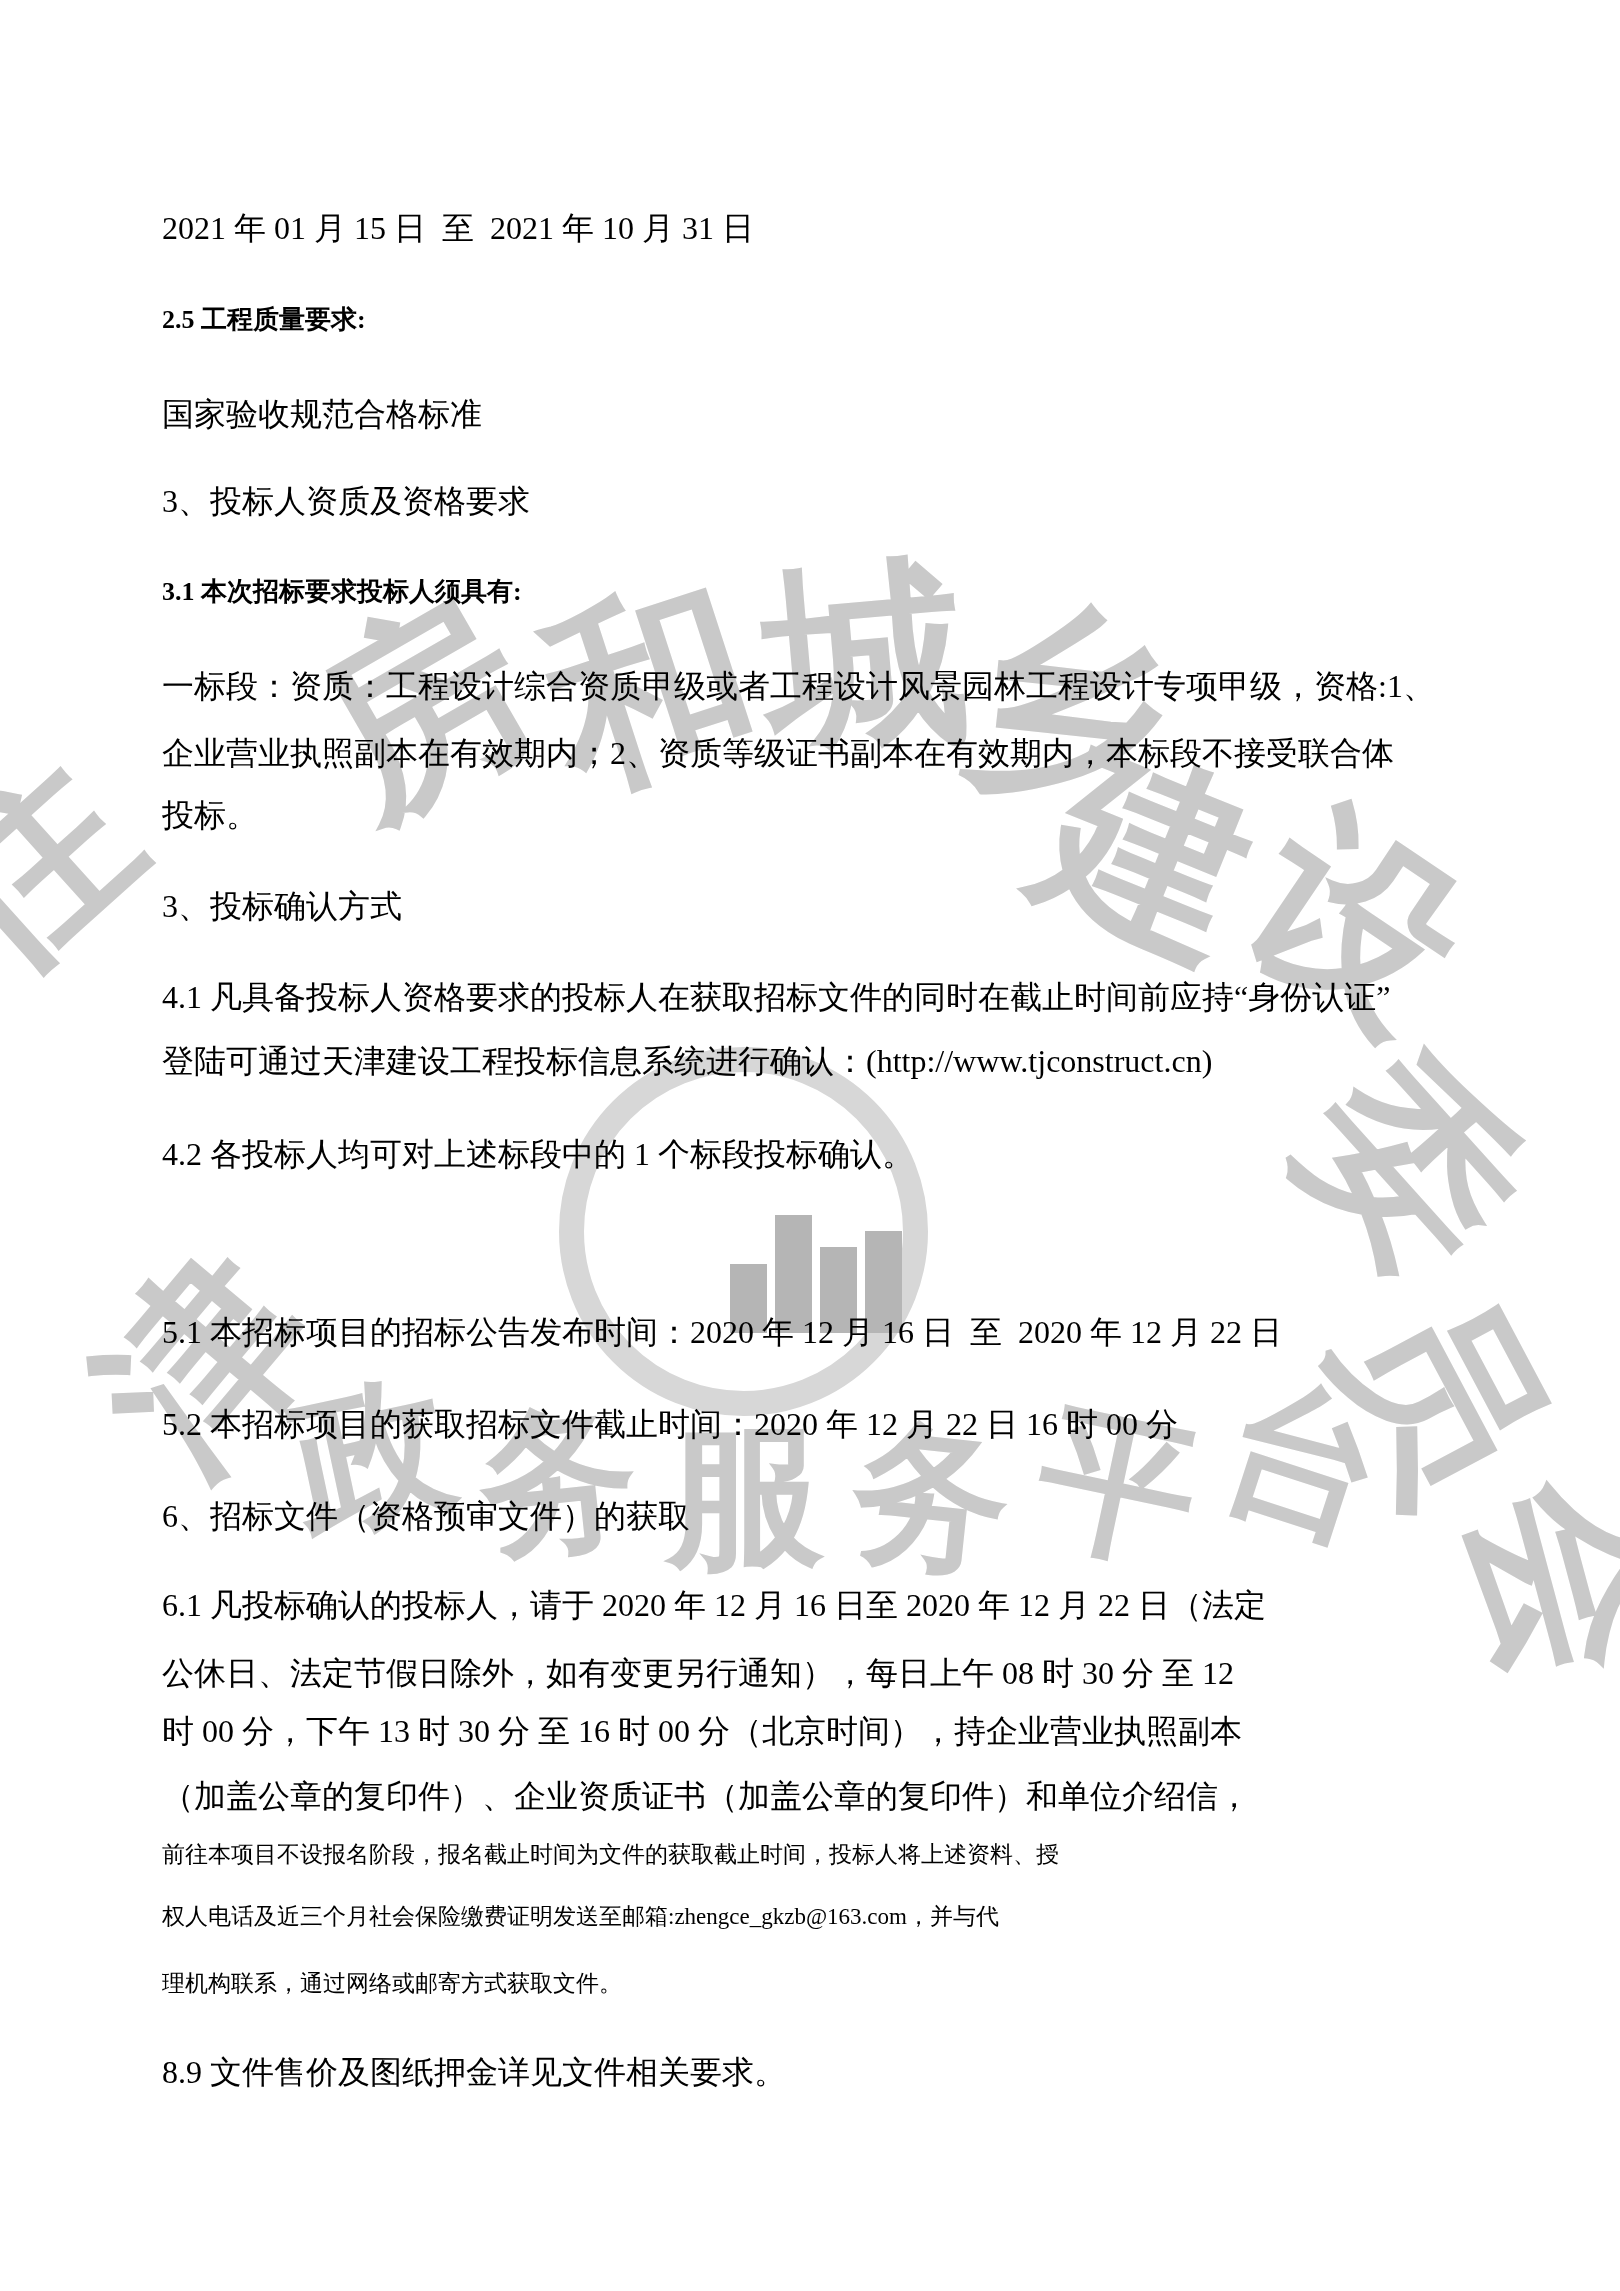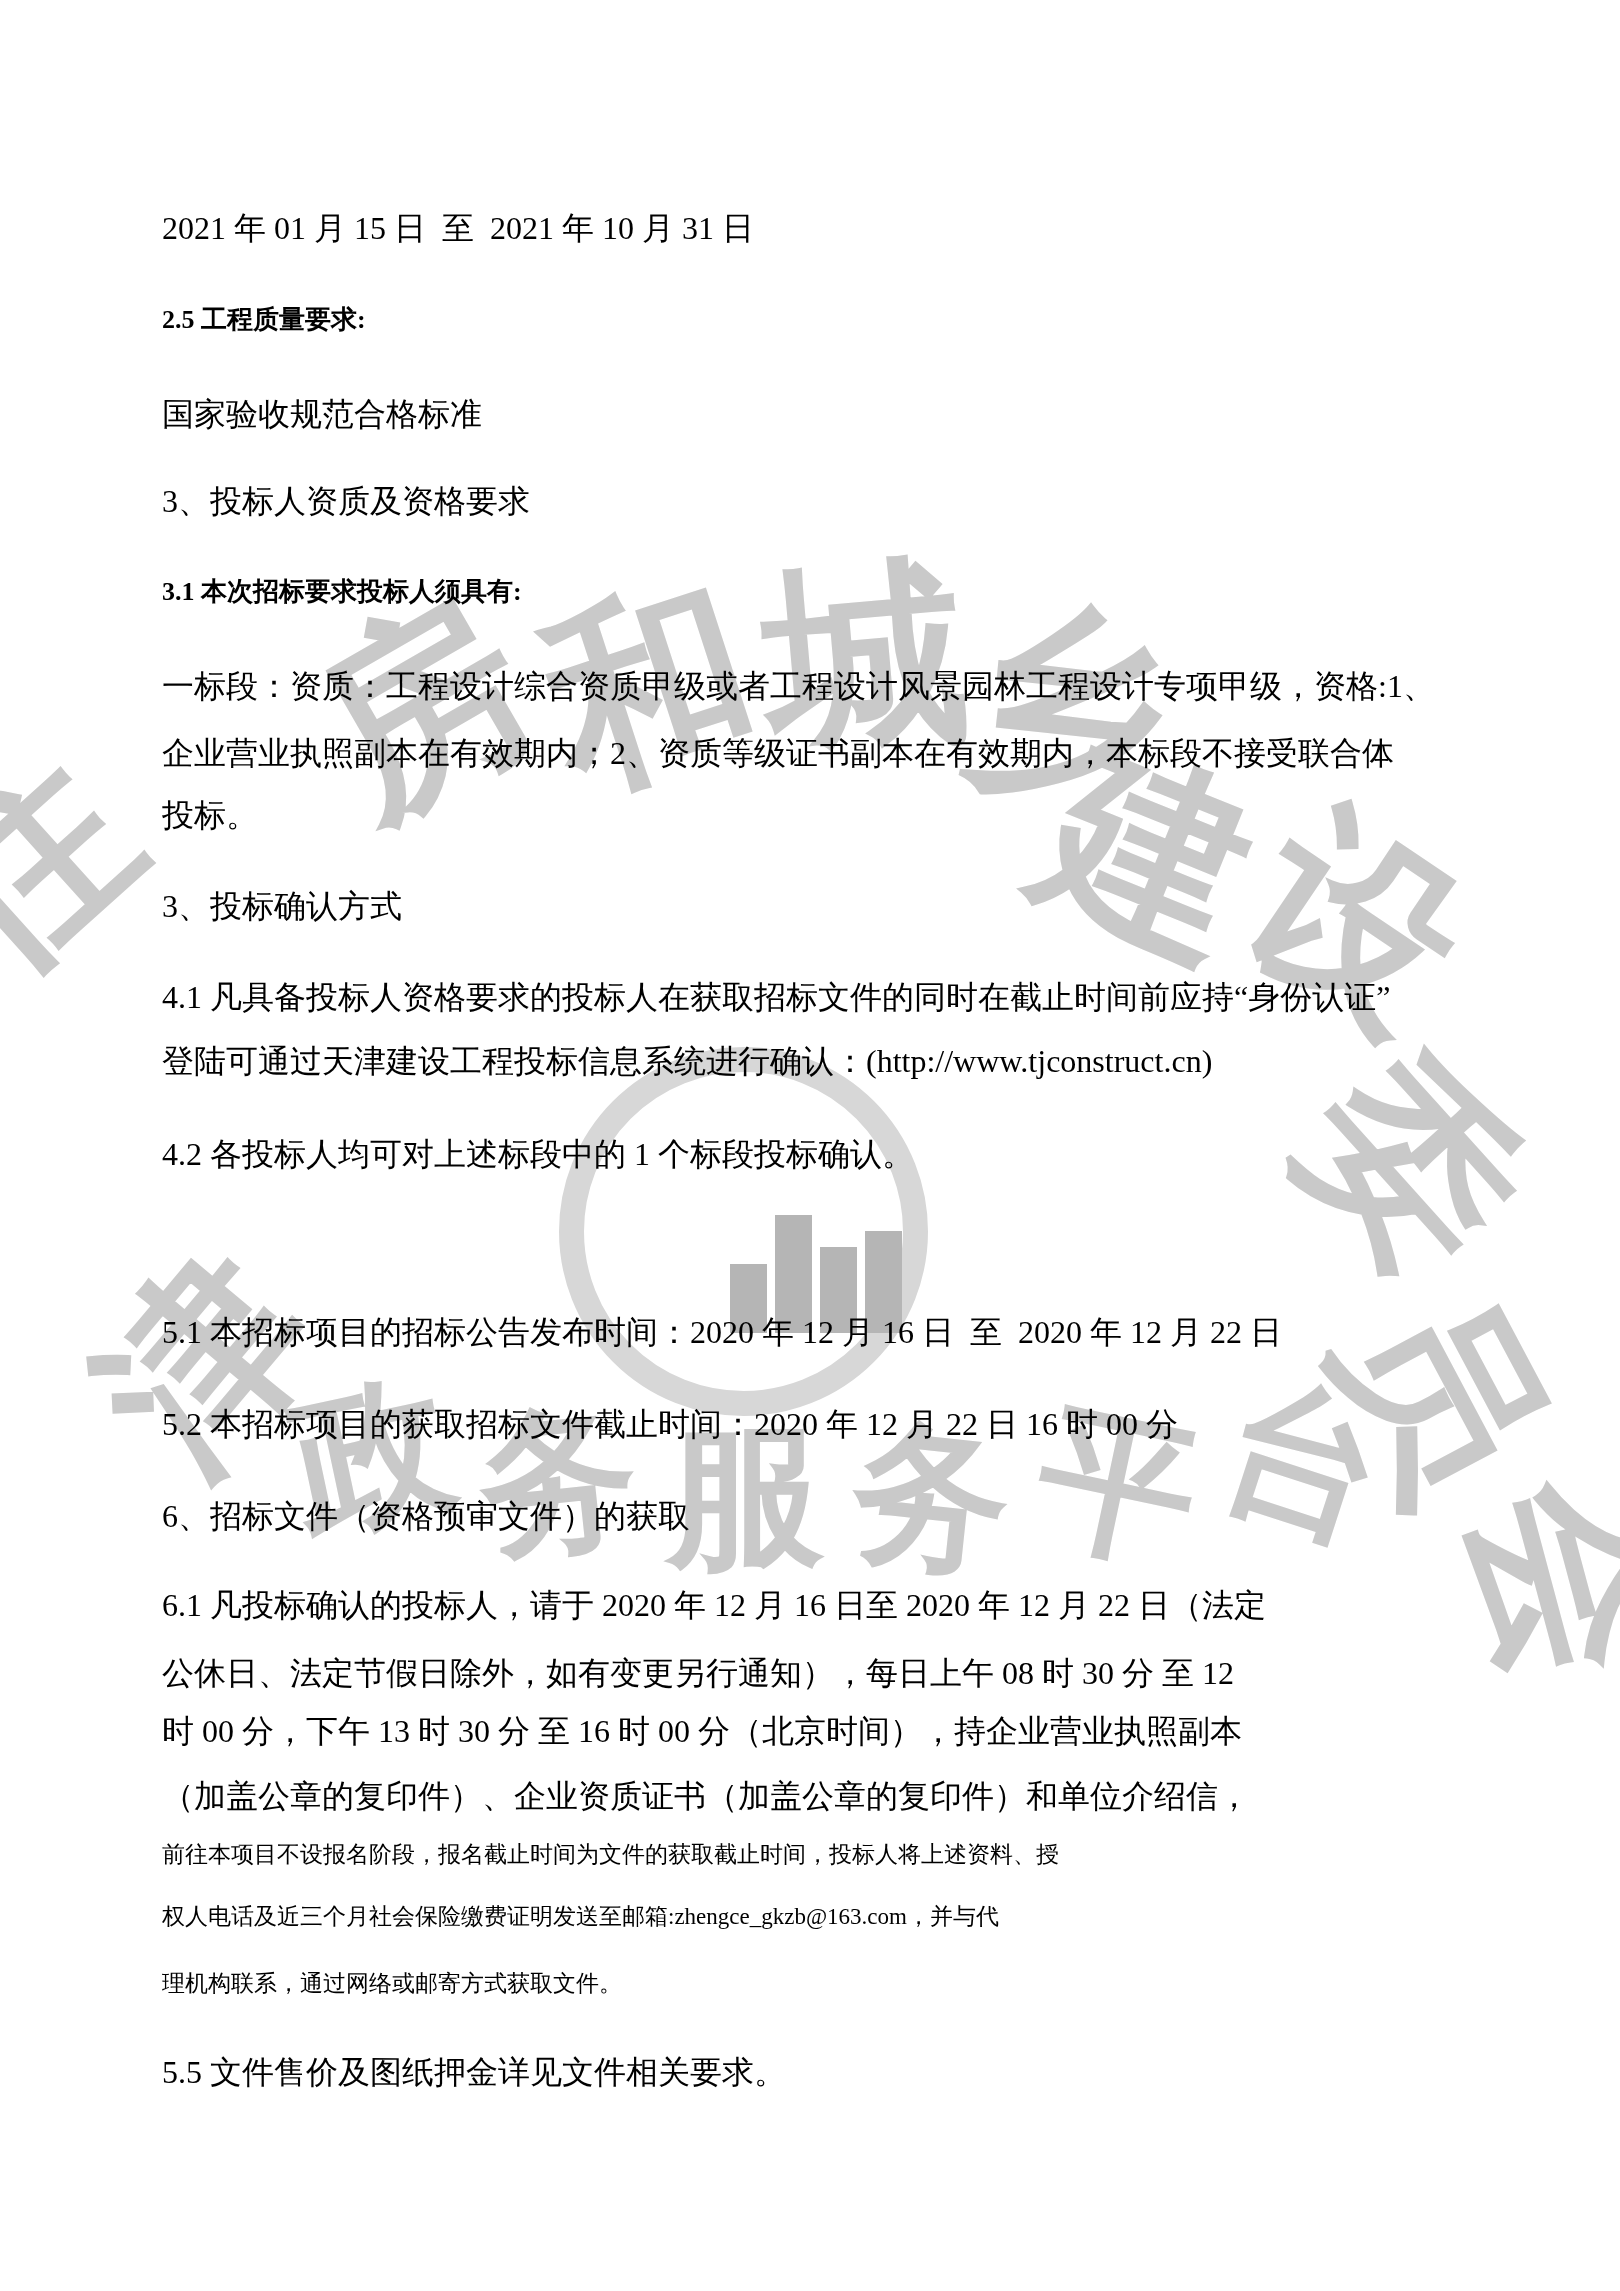--- a/index.html
+++ b/index.html
@@ -87,17 +87,17 @@
     <p class="ln body" style="top:1313px">5.1 本招标项目的招标公告发布时间：2020 年 12 月 16 日  至  2020 年 12 月 22 日</p>
     <p class="ln body" style="top:1405px">5.2 本招标项目的获取招标文件截止时间：2020 年 12 月 22 日 16 时 00 分</p>
     <p class="ln h1" style="top:1497px">6、招标文件（资格预审文件）的获取</p>
     <p class="ln body" style="top:1586px">6.1 凡投标确认的投标人，请于 2020 年 12 月 16 日至 2020 年 12 月 22 日（法定</p>
     <p class="ln body" style="top:1654px">公休日、法定节假日除外，如有变更另行通知），每日上午 08 时 30 分 至 12</p>
     <p class="ln body" style="top:1712px">时 00 分，下午 13 时 30 分 至 16 时 00 分（北京时间），持企业营业执照副本</p>
     <p class="ln body" style="top:1777px">（加盖公章的复印件）、企业资质证书（加盖公章的复印件）和单位介绍信，</p>
     <p class="ln small" style="top:1841px">前往本项目不设报名阶段，报名截止时间为文件的获取截止时间，投标人将上述资料、授</p>
     <p class="ln small" style="top:1903px">权人电话及近三个月社会保险缴费证明发送至邮箱:zhengce_gkzb@163.com，并与代</p>
     <p class="ln small" style="top:1970px">理机构联系，通过网络或邮寄方式获取文件。</p>
-    <p class="ln body" style="top:2053px">5.5 文件售价及图纸押金详见文件相关要求。</p>
+    <p class="ln body" style="top:2053px">8.9 文件售价及图纸押金详见文件相关要求。</p>
   </div>
 
 </div>
 
 
 </body></html>

